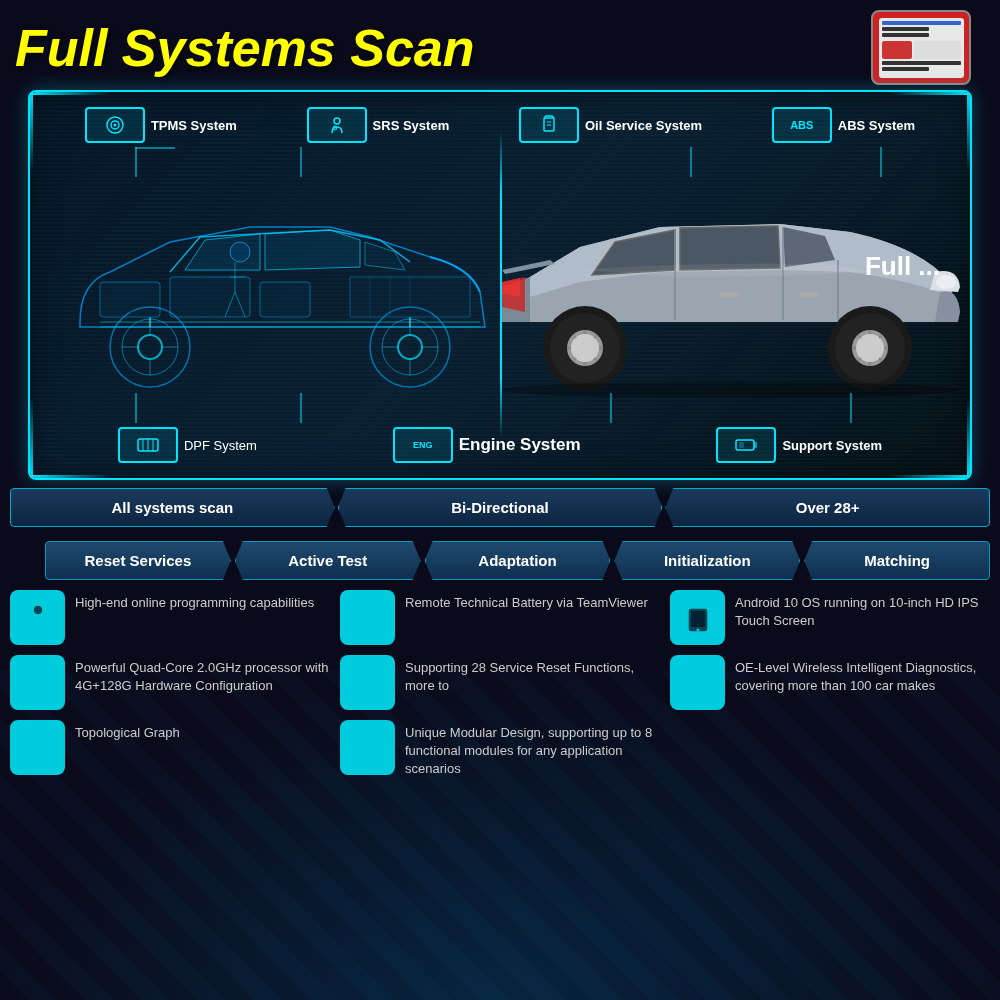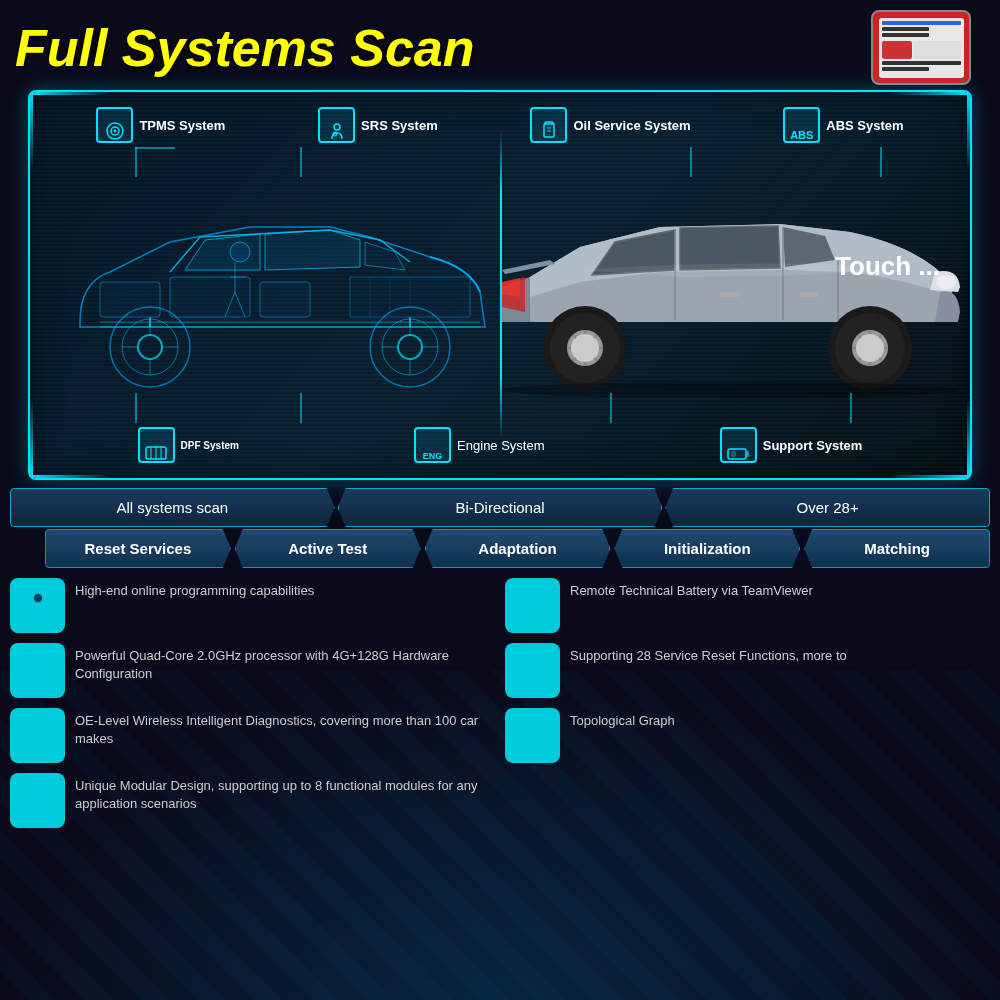--- a/index.html
+++ b/index.html
@@ -109,26 +109,26 @@
     }
     .sys-label {
       display: flex;
       align-items: center;
       gap: 6px;
       color: #ffffff;
       font-size: 13px;
       font-weight: 600;
     }
     .sys-icon {
-      width: 37px;
+      width: 60px;
       height: 36px;
       border: 2px solid #00e5ff;
       border-radius: 4px;
       display: flex;
-      align-items: flex-end;
+      align-items: center;
       justify-content: center;
       color: #00e5ff;
       font-size: 16px;
       background: rgba(0, 229, 255, 0.1);
     }
 
     
     .full-text {
       position: absolute;
       right: 30px;
@@ -156,37 +156,37 @@
       margin: 8px 10px 0 10px;
       display: flex;
       gap: 3px;
     }
     .nav-tab {
       flex: 1;
       background: linear-gradient(to bottom, #1a3a5c, #0d2540);
       border: 1px solid #00aacc;
       color: #ffffff;
       font-size: 15px;
-      font-weight: 400;
+      font-weight: 700;
       padding: 10px 5px;
       text-align: center;
       cursor: pointer;
       border-radius: 4px;
       clip-path: polygon(8px 0%, calc(100% - 8px) 0%, 100% 50%, calc(100% - 8px) 100%, 8px 100%, 0% 50%);
     }
     .nav-tab:first-child {
       clip-path: polygon(0% 0%, calc(100% - 8px) 0%, 100% 50%, calc(100% - 8px) 100%, 0% 100%);
     }
     .nav-tab:last-child {
       clip-path: polygon(8px 0%, 100% 0%, 100% 100%, 8px 100%, 0% 50%);
     }
 
     
     .nav-row2 {
-      margin: 2px 10px 0 10px;
+      margin: 14px 10px 0 10px;
       display: flex;
       gap: 4px;
       padding-left: 35px;
     }
     .nav-tab2 {
       flex: 1;
       background: linear-gradient(to bottom, #1e4a6e, #0f2f50);
       border: 1px solid #0099bb;
       color: #ffffff;
       font-size: 15px;
@@ -201,21 +201,21 @@
       clip-path: polygon(0% 0%, calc(100% - 8px) 0%, 100% 50%, calc(100% - 8px) 100%, 0% 100%);
     }
     .nav-tab2:last-child {
       clip-path: polygon(8px 0%, 100% 0%, 100% 100%, 8px 100%, 0% 50%);
     }
 
     
     .features-section {
       margin: 10px 10px 0 10px;
       display: grid;
-      grid-template-columns: 1fr 1fr;
+      grid-template-columns: 1fr 1fr 1fr;
       gap: 10px;
     }
     .feature-item {
       display: flex;
       align-items: flex-start;
       gap: 10px;
     }
     .feature-icon {
       width: 55px;
       height: 55px;
@@ -444,44 +444,44 @@
     <line x1="93" y1="209" x2="96" y2="206" stroke="#888" stroke-width="2"></line>
     <line x1="114" y1="186" x2="117" y2="183" stroke="#888" stroke-width="2"></line>
 
     <ellipse cx="250" cy="238" rx="230" ry="8" fill="rgba(0,0,0,0.3)"></ellipse>
 
     <path d="M100 118 Q200 110 350 112 L390 120 Q300 125 200 125 Z" fill="rgba(255,255,255,0.08)"></path>
 
     <path d="M22 118 L70 108 L75 112 L25 122 Z" fill="#8090a0"></path>
   </svg>
 
-  <div class="full-text">Touch ...</div>
+  <div class="full-text">Full ...</div>
 
   <div style="position:absolute;bottom:55px;left:105px;width:2px;height:30px;background:#00e5ff;opacity:0.5;z-index:5;"></div>
   <div style="position:absolute;bottom:55px;left:270px;width:2px;height:30px;background:#00e5ff;opacity:0.5;z-index:5;"></div>
   <div style="position:absolute;bottom:55px;left:580px;width:2px;height:30px;background:#00e5ff;opacity:0.5;z-index:5;"></div>
   <div style="position:absolute;bottom:55px;left:820px;width:2px;height:30px;background:#00e5ff;opacity:0.5;z-index:5;"></div>
 
   <div class="system-labels-bottom">
     <div class="sys-label">
       <div class="sys-icon">
         <svg width="22" height="16" viewBox="0 0 22 16">
             <rect x="1" y="2" width="20" height="12" rx="2" fill="none" stroke="#00e5ff" stroke-width="1.5"></rect>
             <line x1="6" y1="2" x2="6" y2="14" stroke="#00e5ff" stroke-width="1"></line>
             <line x1="11" y1="2" x2="11" y2="14" stroke="#00e5ff" stroke-width="1"></line>
             <line x1="16" y1="2" x2="16" y2="14" stroke="#00e5ff" stroke-width="1"></line>
           </svg>
       </div>
-      <span style="color:#fff;font-size:10px;font-weight:700;">DPF System</span>
+      <span style="color:#fff;font-size:13px;font-weight:400;">DPF System</span>
     </div>
     <div class="sys-label">
       <div class="sys-icon">
         <span style="font-size:9px;font-weight:900;color:#00e5ff;line-height:1;">ENG</span>
       </div>
-      <span style="color:#fff;font-size:13px;font-weight:400;">Engine System</span>
+      <span style="color:#fff;font-size:17px;font-weight:700;">Engine System</span>
     </div>
     <div class="sys-label">
       <div class="sys-icon">
         <svg width="22" height="14" viewBox="0 0 22 14">
             <rect x="1" y="2" width="18" height="10" rx="2" fill="none" stroke="#00e5ff" stroke-width="1.5"></rect>
             <rect x="19" y="4" width="3" height="6" rx="1" fill="#00e5ff" opacity="0.6"></rect>
             <rect x="4" y="4" width="5" height="6" rx="1" fill="rgba(0,229,255,0.3)"></rect>
           </svg>
       </div>
       <span style="color:#fff;font-size:13px;font-weight:600;">Support System</span>
@@ -525,20 +525,30 @@
       <div class="feature-icon">
         <svg width="32" height="32" viewBox="0 0 32 32">
             <path d="M4 16 L12 10 L12 22 Z" fill="#00ccdd"></path>
             <path d="M28 16 L20 10 L20 22 Z" fill="#00ccdd"></path>
             <rect x="12" y="13" width="8" height="6" rx="2" fill="#00ccdd" opacity="0.8"></rect>
           </svg>
       </div>
       <div class="feature-text">Remote Technical Battery via TeamViewer</div>
     </div>
 
+    <div class="feature-item">
+      <div class="feature-icon">
+        <svg width="32" height="32" viewBox="0 0 32 32">
+            <rect x="6" y="6" width="20" height="24" rx="3" fill="#004455" stroke="#00ccdd" stroke-width="1.5"></rect>
+            <rect x="9" y="9" width="14" height="16" rx="1" fill="#002233"></rect>
+            <circle cx="16" cy="28" r="1.5" fill="#00ccdd"></circle>
+          </svg>
+      </div>
+      <div class="feature-text">Android 10 OS running on 10-inch HD IPS Touch Screen</div>
+    </div>
 
     <div class="feature-item">
       <div class="feature-icon">
         <svg width="32" height="32" viewBox="0 0 32 32">
             <circle cx="16" cy="16" r="8" fill="none" stroke="#00ccdd" stroke-width="2"></circle>
             <circle cx="16" cy="16" r="4" fill="none" stroke="#00ccdd" stroke-width="1.5"></circle>
             <circle cx="16" cy="16" r="2" fill="#00ccdd" opacity="0.5"></circle>
             <line x1="16" y1="4" x2="16" y2="8" stroke="#00ccdd" stroke-width="1.5"></line>
             <line x1="16" y1="24" x2="16" y2="28" stroke="#00ccdd" stroke-width="1.5"></line>
             <line x1="4" y1="16" x2="8" y2="16" stroke="#00ccdd" stroke-width="1.5"></line>

